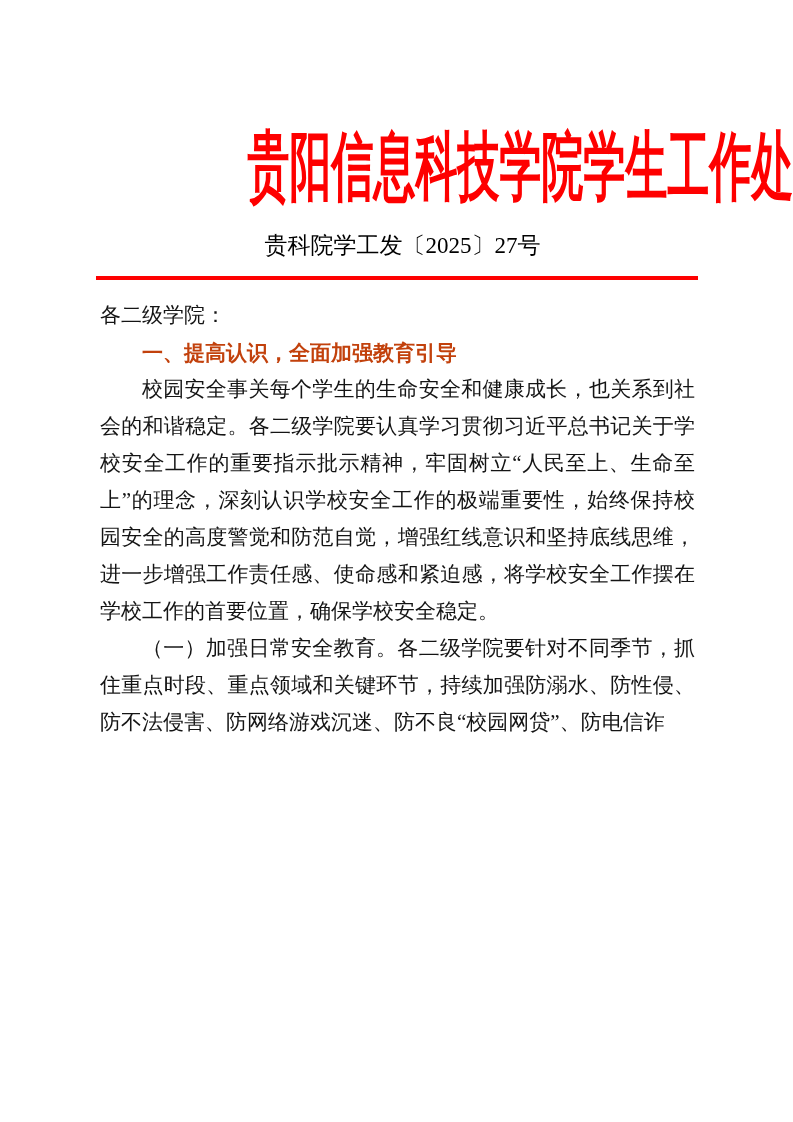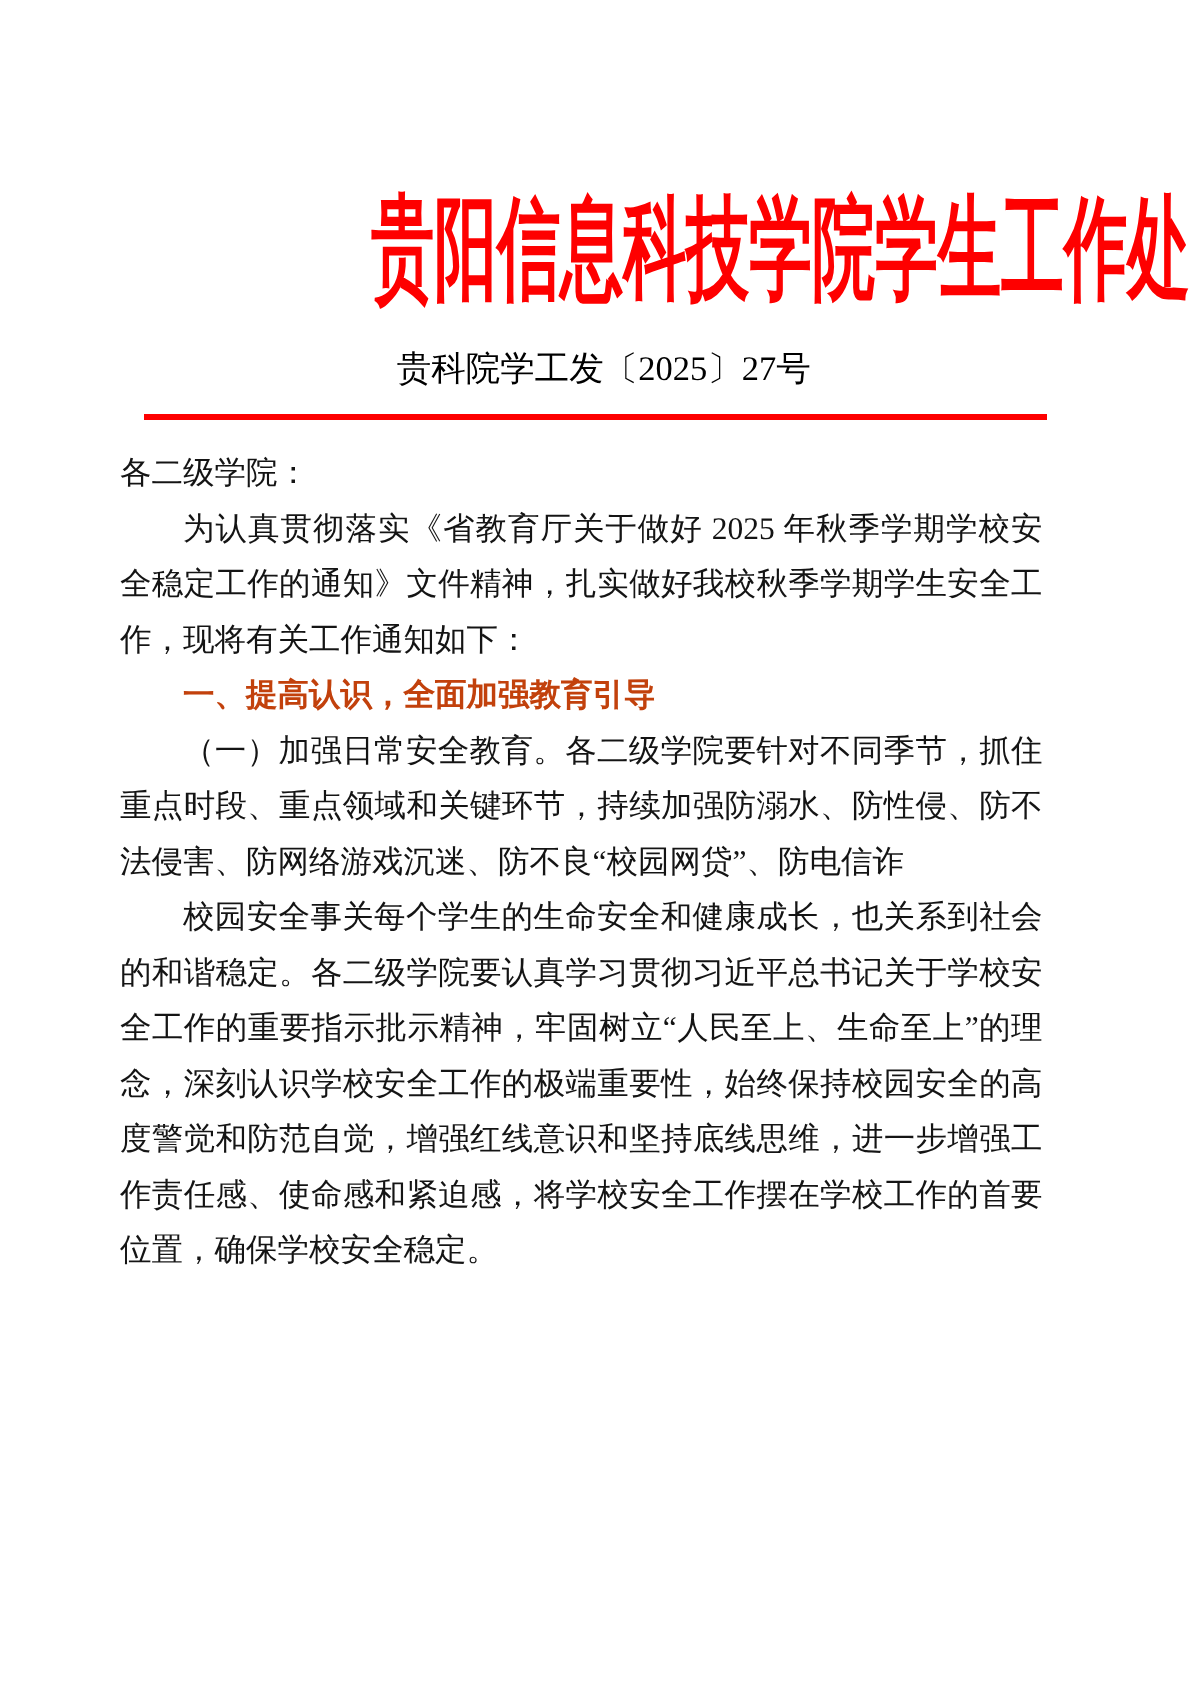--- a/index.html
+++ b/index.html
@@ -8,21 +8,21 @@
     position: relative;
     width: 793px;
     height: 1122px;
     margin: 0 auto;
     background: #ffffff;
     overflow: hidden;
     font-family: "Liberation Serif", serif;
     color: #111111;
   }
   .content {
-    padding: 0 98px 0 80px;
+    padding: 0 98px 0 100px;
   }
   
   .agency-title-wrap {
     padding-top: 126px;
     text-align: center;
     white-space: nowrap;
   }
   .agency-title {
     display: inline-block;
     font-size: 75px;
@@ -88,20 +88,19 @@
 
   <div class="doc-number">贵科院学工发〔2025〕27号</div>
 
   <div class="red-rule" style="background: rgb(254, 0, 0);"></div>
 
 
   <div class="content">
     <div class="doc-body">
       <p class="salutation">各二级学院：</p>
       <div id="paragraphs">
-          <p class="para">为认真贯彻落实《省教育厅关于做好 2025 年秋季学期学校安全稳定工作的通知》文件精神，扎实做好我校秋季学期学生安全工作，现将有关工作通知如下：</p>
           <p class="para heading">一、提高认识，全面加强教育引导</p>
+          <p class="para">校园安全事关每个学生的生命安全和健康成长，也关系到社会的和谐稳定。各二级学院要认真学习贯彻习近平总书记关于学校安全工作的重要指示批示精神，牢固树立“人民至上、生命至上”的理念，深刻认识学校安全工作的极端重要性，始终保持校园安全的高度警觉和防范自觉，增强红线意识和坚持底线思维，进一步增强工作责任感、使命感和紧迫感，将学校安全工作摆在学校工作的首要位置，确保学校安全稳定。</p>
           <p class="para">（一）加强日常安全教育。各二级学院要针对不同季节，抓住重点时段、重点领域和关键环节，持续加强防溺水、防性侵、防不法侵害、防网络游戏沉迷、防不良“校园网贷”、防电信诈</p>
-          <p class="para">校园安全事关每个学生的生命安全和健康成长，也关系到社会的和谐稳定。各二级学院要认真学习贯彻习近平总书记关于学校安全工作的重要指示批示精神，牢固树立“人民至上、生命至上”的理念，深刻认识学校安全工作的极端重要性，始终保持校园安全的高度警觉和防范自觉，增强红线意识和坚持底线思维，进一步增强工作责任感、使命感和紧迫感，将学校安全工作摆在学校工作的首要位置，确保学校安全稳定。</p>
         </div>
     </div>
   </div>
 </div>
 
 </body></html>

